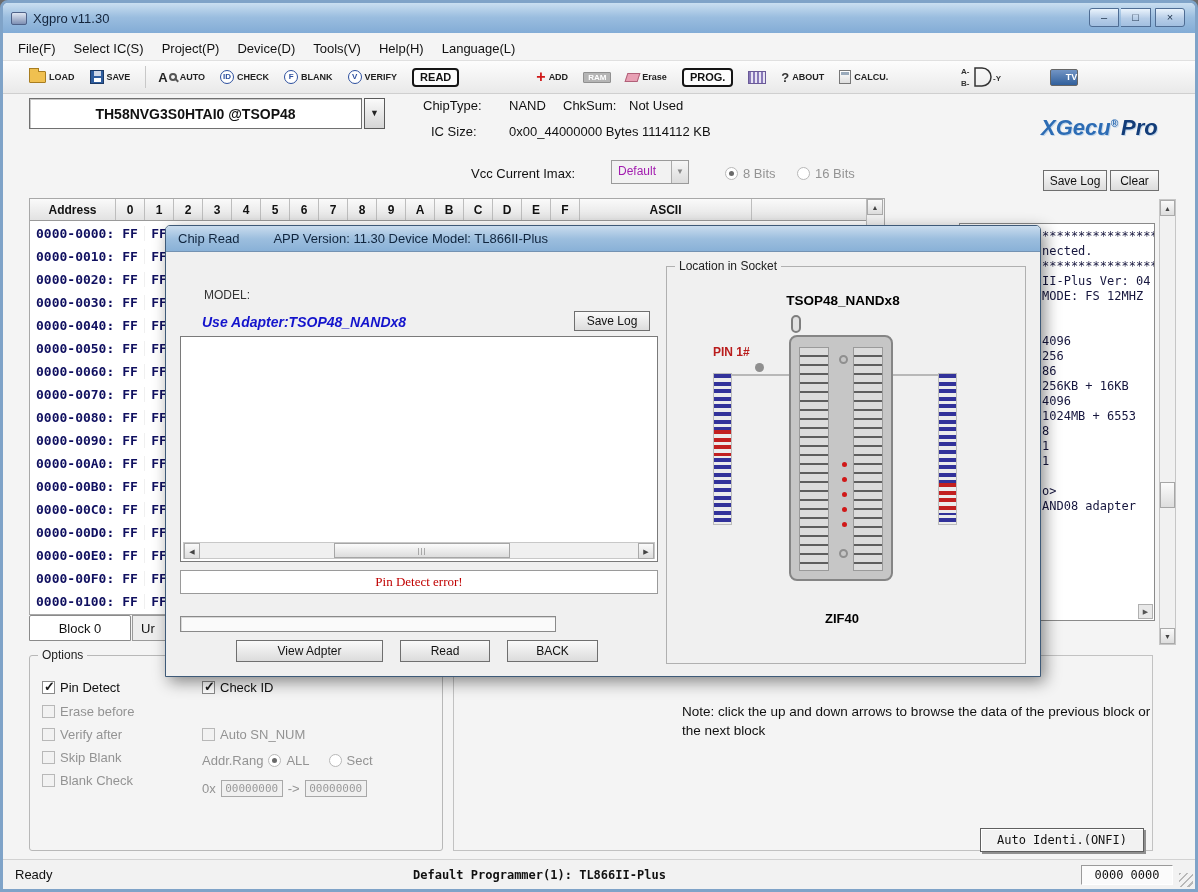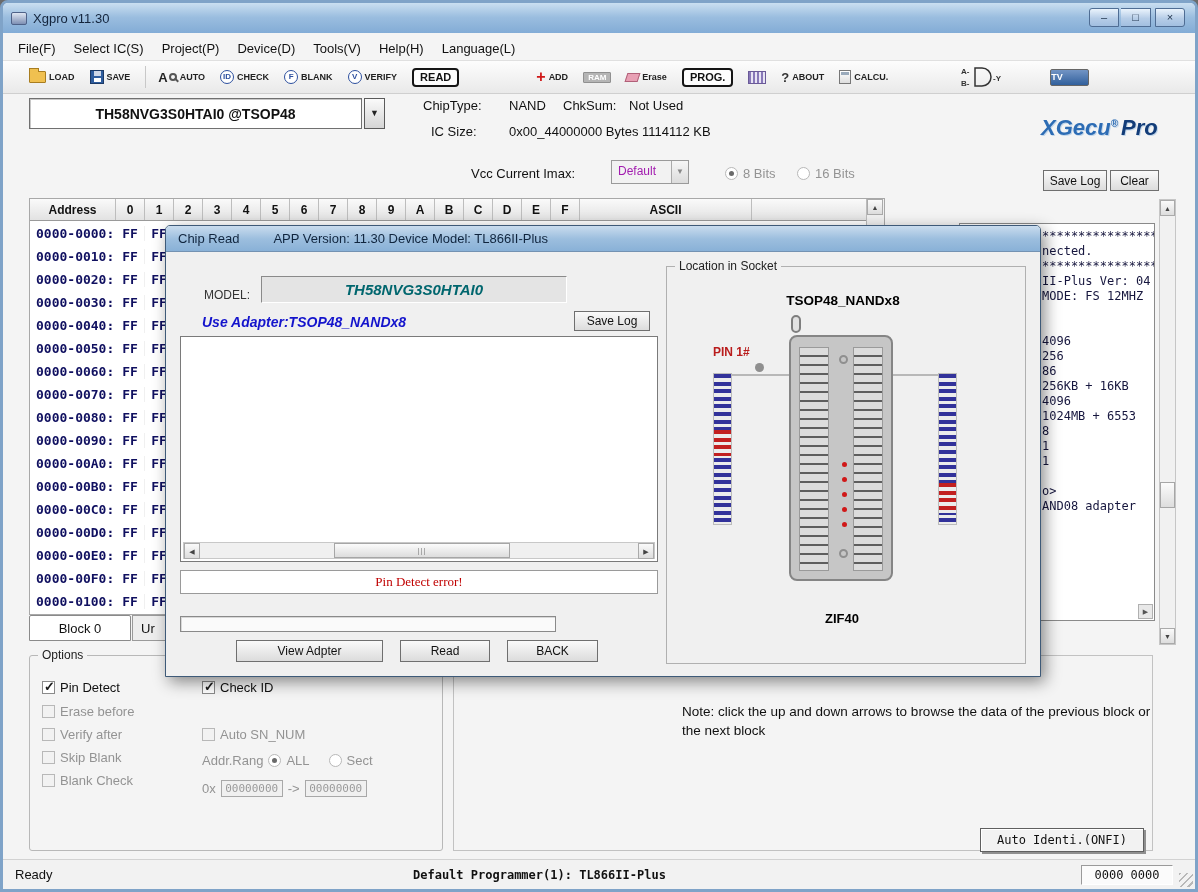--- a/index.html
+++ b/index.html
@@ -37,22 +37,22 @@
     text-align:center;color:#2c4f9e;font-weight:bold;background:#fff;padding:0 1px;}
   .box-btn{border:2px solid #151515;border-radius:4px;padding:0 6px;height:19px;line-height:15px;font-size:11px;
     font-weight:bold;background:#fdfdfd;color:#111;}
   .i-plus{color:#d01818;font-size:16px;font-weight:bold;line-height:12px;}
   .i-ram{background:#b5b5b5;color:#fff;font-size:8px;font-weight:bold;padding:0 4px;border:1px solid #909090;border-radius:1px;}
   .i-eraser{width:13px;height:9px;background:#e8a0b4;border:1px solid #b06078;transform:skewX(-18deg);}
   .i-chip{width:18px;height:13px;border:1px solid #6a5a98;background:repeating-linear-gradient(90deg,#8878b8 0 2px,#e8e4f4 2px 4px);}
   .i-q{font-size:13px;font-weight:bold;color:#333;}
   .i-calc{width:12px;height:14px;border:1px solid #777;background:linear-gradient(#fff,#ddd);position:relative;}
   .i-calc::before{content:"";position:absolute;left:1px;right:1px;top:1px;height:3px;background:#9aaabb;}
-  .i-tv{width:39px;height:17px;background:linear-gradient(#7294c4,#31609c);border:1px solid #666;border-radius:2px;
-    color:#fff;font-size:9px;font-weight:bold;text-align:left;line-height:15px;}
+  .i-tv{width:28px;height:17px;background:linear-gradient(#7294c4,#31609c);border:1px solid #666;border-radius:2px;
+    color:#fff;font-size:9px;font-weight:bold;text-align:right;line-height:15px;}
   .gate-wrap{margin-left:58px;}
   .tv-wrap{margin-left:30px;}
   .add-wrap{margin-left:62px;}
   
   .chip-combo{position:absolute;left:26px;top:95px;width:333px;height:31px;background:#fff;border:1px solid #707070;
     box-shadow:inset 1px 1px 0 #c8c8c8;display:flex;align-items:center;justify-content:center;font-size:14px;font-weight:bold;}
   .chip-combo-btn{position:absolute;left:361px;top:95px;width:21px;height:31px;background:linear-gradient(#fafafa,#d5d5d5);
     border:1px solid #5a5a5a;font-size:9px;text-align:center;line-height:29px;color:#222;}
   .lbl{position:absolute;font-size:13px;}
   .logo{position:absolute;left:1038px;top:112px;font-style:italic;font-weight:bold;font-size:22px;color:#2d6cb4;
@@ -740,21 +740,20 @@
     <div class="sb-thumb"></div>
     <div class="sb-arrow sb-bottom">▼</div>
   </div>
 
   <div class="dialog">
     <div class="dlg-title">
       <span>Chip Read</span>
       <span>APP Version: 11.30 Device Model: TL866II-Plus</span>
     </div>
     <span class="model-label">MODEL:</span>
-    <div class="model-box">TH58NVG3S0HTAI0</div>
     <div class="adapter-text">Use Adapter:TSOP48_NANDx8</div>
     <div class="btn dlg-btn" style="left:408px;top:85px;width:76px;height:20px;">Save Log</div>
     <div class="dlg-log">
       <div class="h-scroll">
         <div class="sb-arrow hs-left">◀</div>
         <div class="hs-thumb">|||</div>
         <div class="sb-arrow hs-right">▶</div>
       </div>
     </div>
     <div class="err-strip">Pin Detect error!</div>

